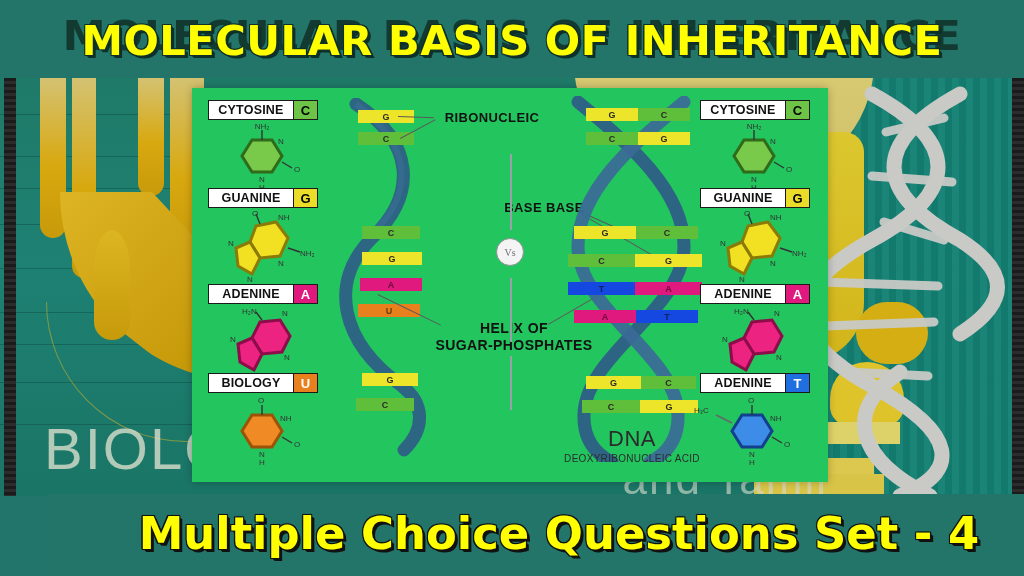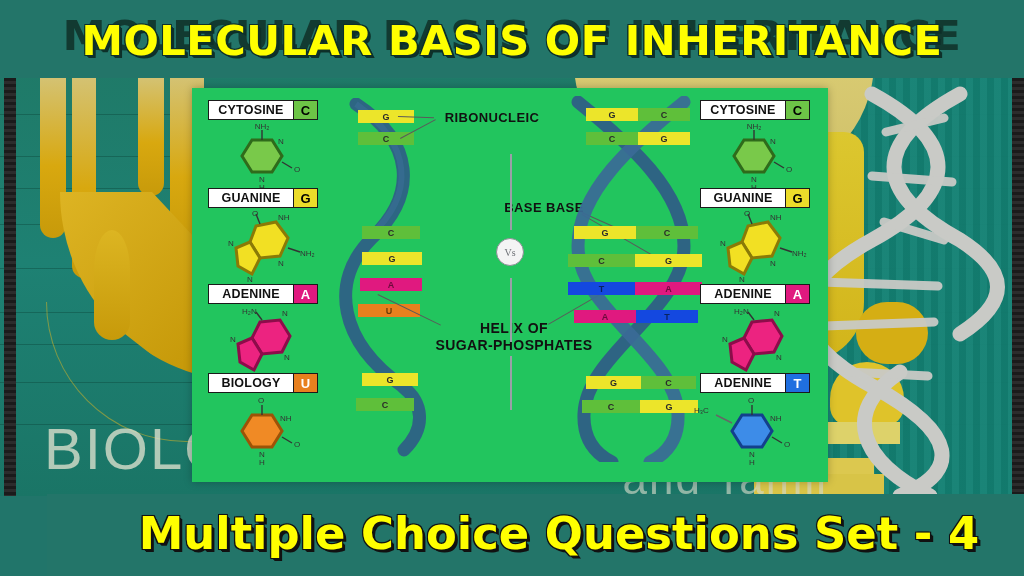--- a/index.html
+++ b/index.html
@@ -374,20 +374,24 @@
 
     <div class="rung" style="left:394px;top:288px;width:110px">
       <span style="background:#ece52a;width:50%">G</span>
       <span style="background:#5fbf3a;width:50%">C</span>
     </div>
     <div class="rung" style="left:390px;top:312px;width:116px">
       <span style="background:#5fbf3a;width:50%">C</span>
       <span style="background:#ece52a;width:50%">G</span>
     </div>
 
+    <div class="nucname" style="left:340px;top:338px">
+      <div class="big">DNA</div>
+      <div class="sml">DEOXYRIBONUCLEIC ACID</div>
+    </div>
 
     <div class="chip" style="left:508px;top:12px">
       <span class="nm">CYTOSINE</span>
       <span class="lt" style="background:#6dc447">C</span>
     </div>
     <svg class="mol" style="left:518px;top:34px" width="92" height="68">
       <polygon points="34,18 54,18 64,34 54,50 34,50 24,34" fill="#79c94a" stroke="#2f6b1b" stroke-width="3"></polygon>
       <line x1="44" y1="18" x2="44" y2="8" stroke="#333" stroke-width="1.4"></line>
       <text x="44" y="7" font-size="8" text-anchor="middle" fill="#333" font-family="Liberation Sans, sans-serif">NH₂</text>
       <text x="60" y="22" font-size="8" fill="#333" font-family="Liberation Sans, sans-serif">N</text>

